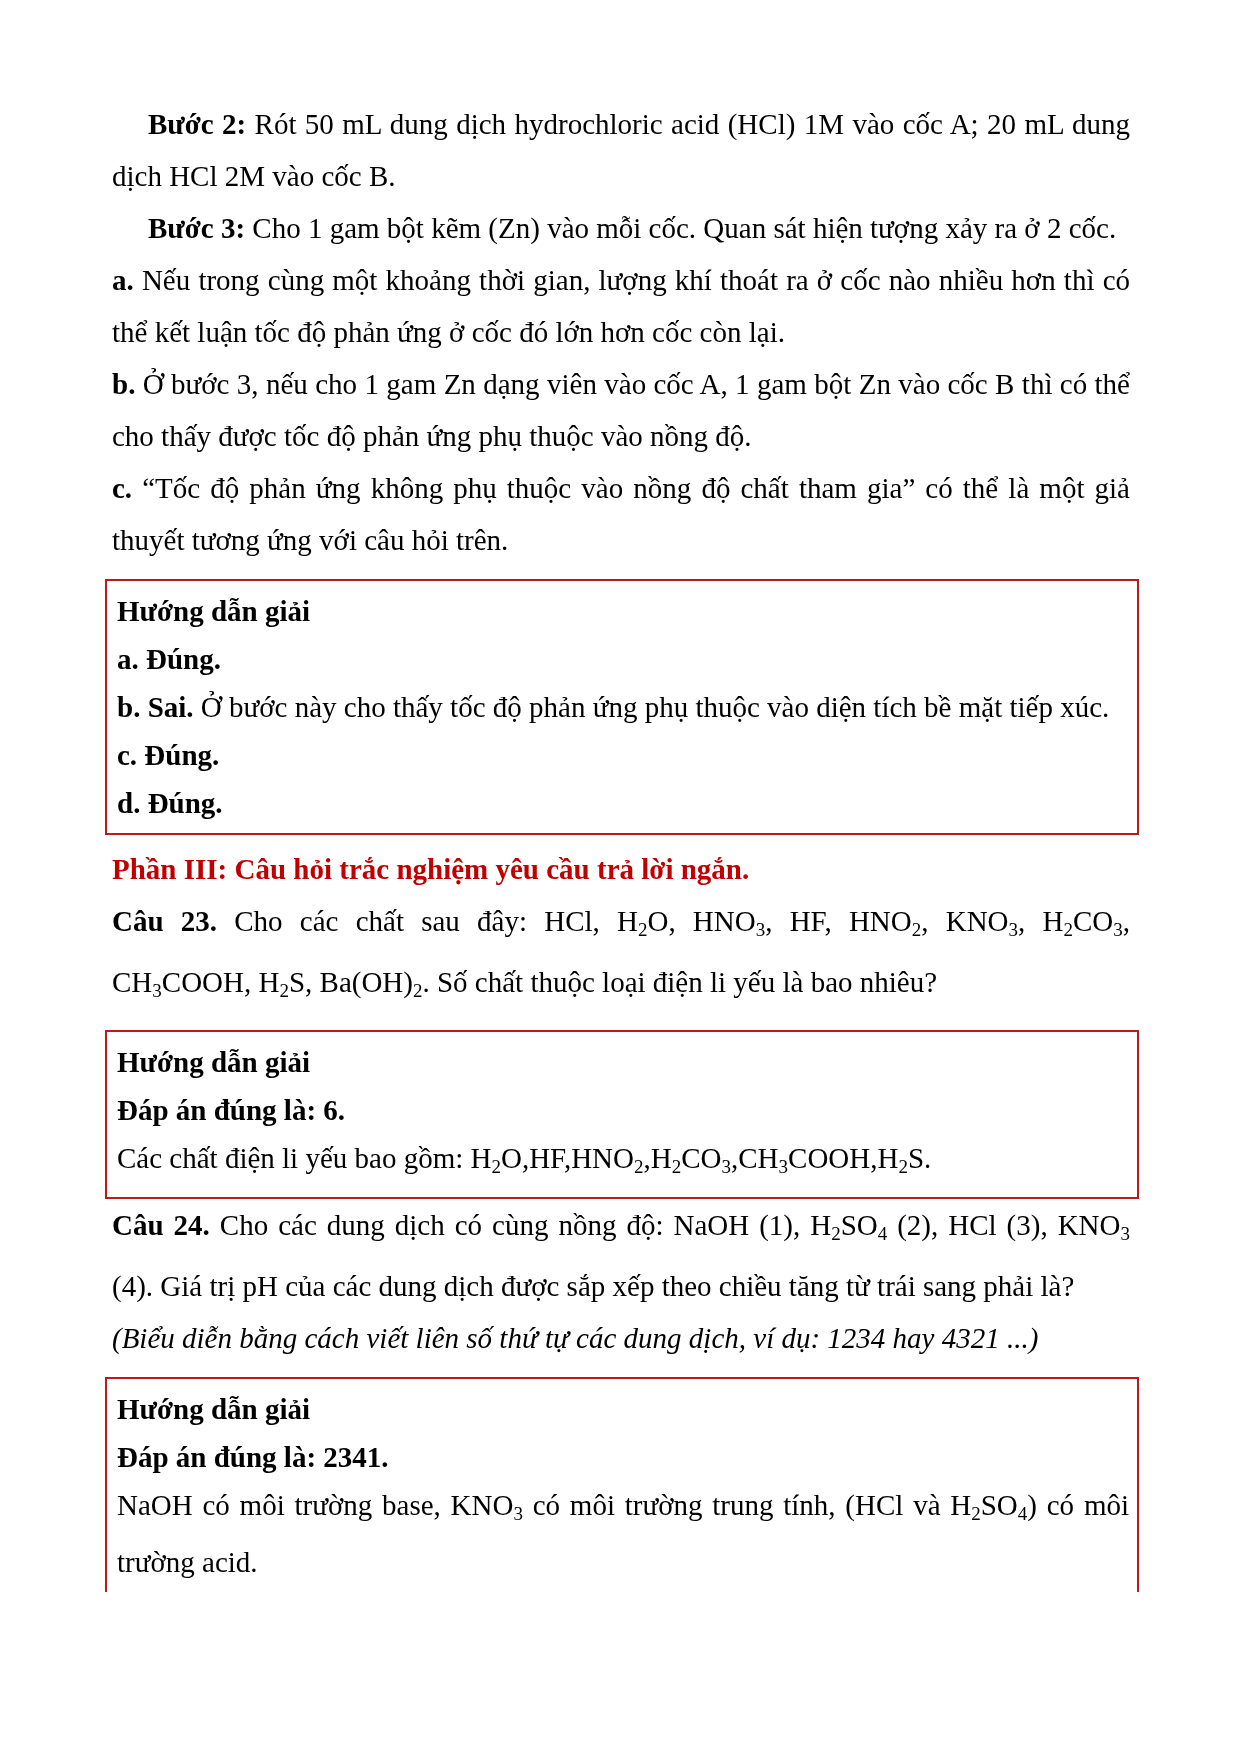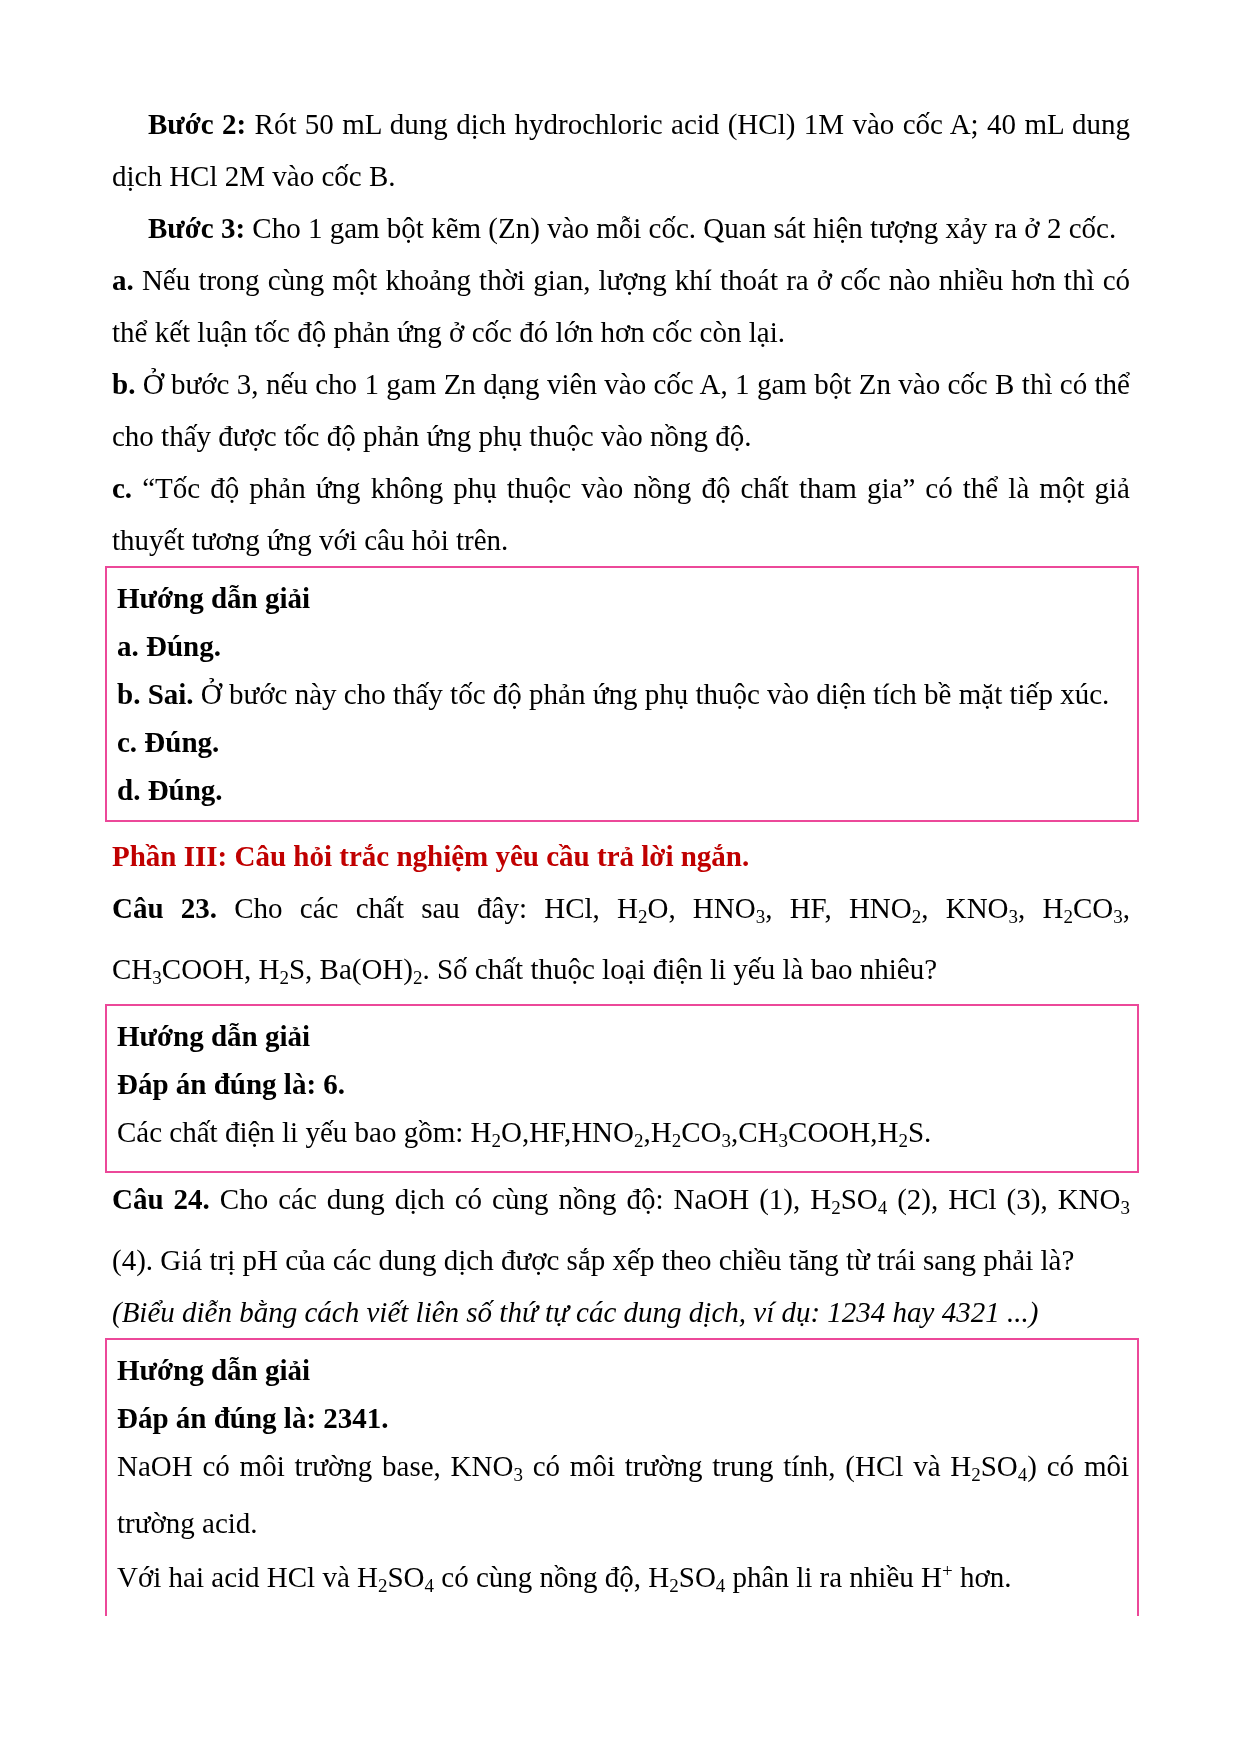--- a/index.html
+++ b/index.html
@@ -15,33 +15,33 @@
   }
   .para{margin:0;line-height:52px;}
   .justify{text-align:justify;}
   .indent{text-indent:36px;}
   .b{font-weight:bold;}
   .i{font-style:italic;}
   .sub{font-size:19px;vertical-align:-5px;}
   .sup{font-size:19px;vertical-align:10px;}
   .heading-red{margin-top:8px;}
   .box{
-    border:2px solid #ec4899;
-    margin:0 -9px 0 -7px;
+    border:2px solid #b91c1c;
+    margin:13px -9px 0 -7px;
     padding:6px 8px 6px 10px;
   }
   .box .para{line-height:48px;}
   .box-open{border-bottom:none;}
 </style>
 </head>
 <body>
 
 <div class="page">
 
-  <p class="para indent justify"><span class="b">Bước 2: </span><span>Rót 50 mL dung dịch hydrochloric acid (HCl) 1M vào cốc A; 40 mL dung dịch HCl 2M vào cốc B.</span></p>
+  <p class="para indent justify"><span class="b">Bước 2: </span><span>Rót 50 mL dung dịch hydrochloric acid (HCl) 1M vào cốc A; 20 mL dung dịch HCl 2M vào cốc B.</span></p>
   <p class="para indent justify"><span class="b">Bước 3: </span><span>Cho 1 gam bột kẽm (Zn) vào mỗi cốc. Quan sát hiện tượng xảy ra ở 2 cốc.</span></p>
   <p class="para justify"><span class="b">a. </span><span>Nếu trong cùng một khoảng thời gian, lượng khí thoát ra ở cốc nào nhiều hơn thì có thể kết luận tốc độ phản ứng ở cốc đó lớn hơn cốc còn lại.</span></p>
   <p class="para justify"><span class="b">b. </span><span>Ở bước 3, nếu cho 1 gam Zn dạng viên vào cốc A, 1 gam bột Zn vào cốc B thì có thể cho thấy được tốc độ phản ứng phụ thuộc vào nồng độ.</span></p>
   <p class="para justify"><span class="b">c. </span><span>“Tốc độ phản ứng không phụ thuộc vào nồng độ chất tham gia” có thể là một giả thuyết tương ứng với câu hỏi trên.</span></p>
 
   <div class="box">
     <p class="para"><span class="b">Hướng dẫn giải</span></p>
     <p class="para"><span class="b">a. Đúng.</span></p>
     <p class="para justify"><span class="b">b. Sai. </span><span>Ở bước này cho thấy tốc độ phản ứng phụ thuộc vào diện tích bề mặt tiếp xúc.</span></p>
     <p class="para"><span class="b">c. Đúng.</span></p>
@@ -58,16 +58,15 @@
     <p class="para"><span>Các chất điện li yếu bao gồm: H</span><span class="sub">2</span><span>O,HF,HNO</span><span class="sub">2</span><span>,H</span><span class="sub">2</span><span>CO</span><span class="sub">3</span><span>,CH</span><span class="sub">3</span><span>COOH,H</span><span class="sub">2</span><span>S.</span></p>
   </div>
 
   <p class="para justify"><span class="b">Câu 24. </span><span>Cho các dung dịch có cùng nồng độ: NaOH (1), H</span><span class="sub">2</span><span>SO</span><span class="sub">4</span><span> (2), HCl (3), KNO</span><span class="sub">3</span><span> (4). Giá trị pH của các dung dịch được sắp xếp theo chiều tăng từ trái sang phải là?</span></p>
   <p class="para"><span class="i">(Biểu diễn bằng cách viết liên số thứ tự các dung dịch, ví dụ: 1234 hay 4321 ...)</span></p>
 
   <div class="box box-open">
     <p class="para"><span class="b">Hướng dẫn giải</span></p>
     <p class="para"><span class="b">Đáp án đúng là: 2341.</span></p>
     <p class="para justify"><span>NaOH có môi trường base, KNO</span><span class="sub">3</span><span> có môi trường trung tính, (HCl và H</span><span class="sub">2</span><span>SO</span><span class="sub">4</span><span>) có môi trường acid.</span></p>
-    <p class="para justify"><span>Với hai acid HCl và H</span><span class="sub">2</span><span>SO</span><span class="sub">4</span><span> có cùng nồng độ, H</span><span class="sub">2</span><span>SO</span><span class="sub">4</span><span> phân li ra nhiều H</span><span class="sup">+</span><span> hơn.</span></p>
   </div>
 
 </div>
 
 </body></html>

